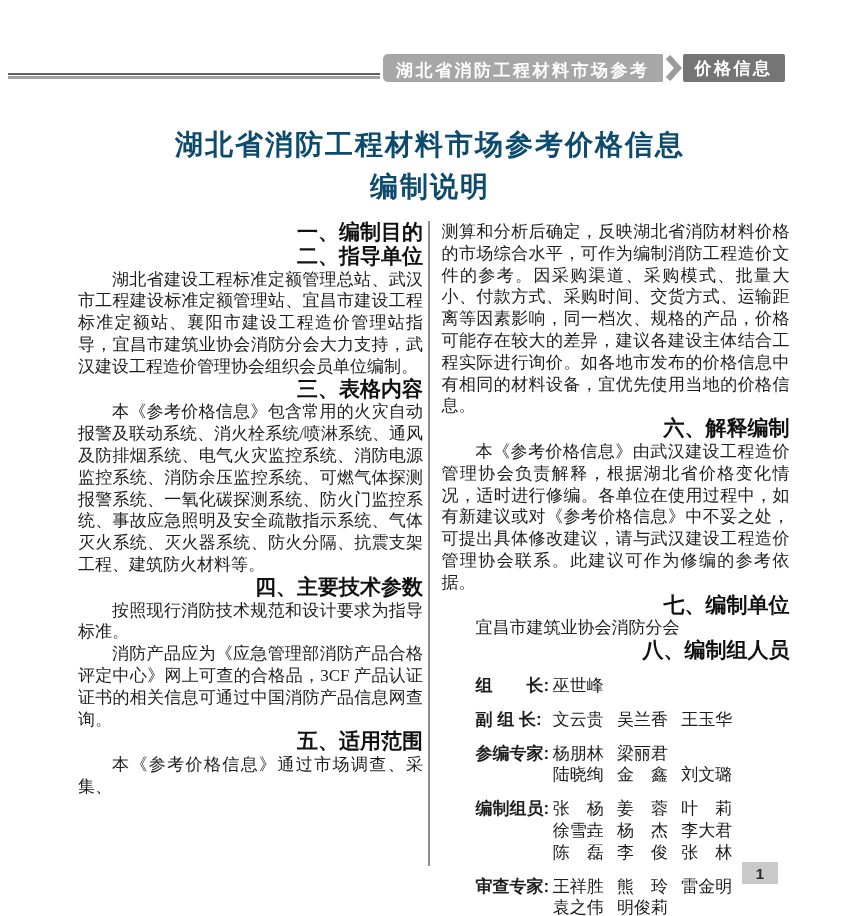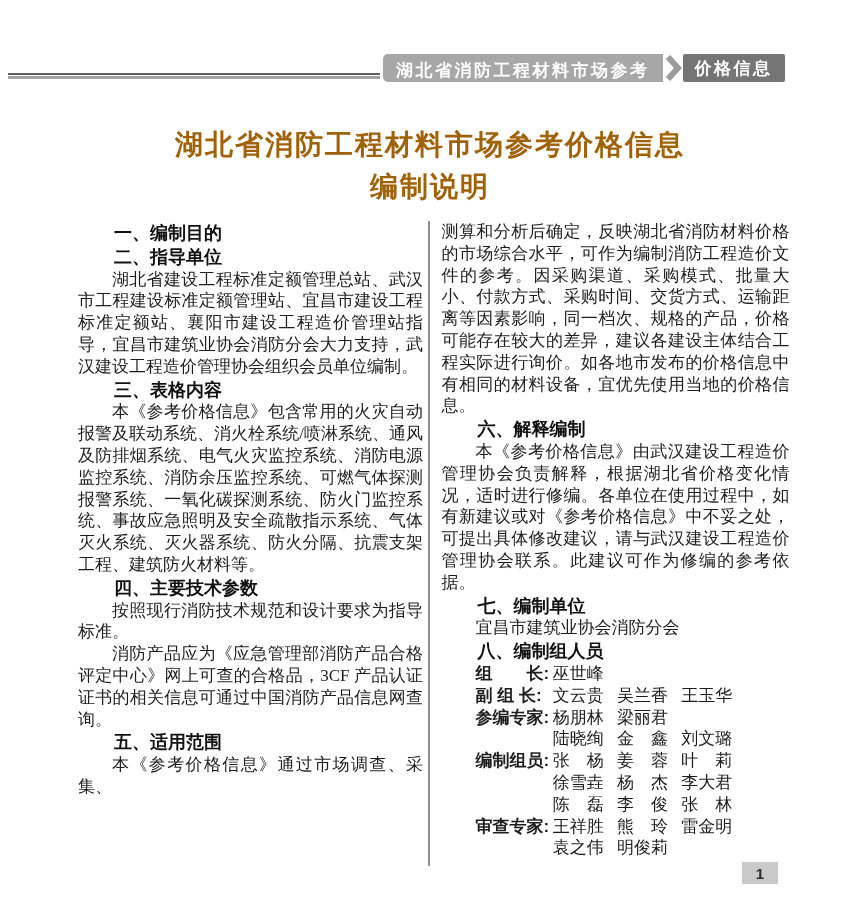--- a/index.html
+++ b/index.html
@@ -34,49 +34,50 @@
   .crumb-dark{
     background:#757575;border-radius:2px;
     padding:0 12px;letter-spacing:2.5px;
     display:flex;align-items:center;
   }
   
   .doc-title{
     position:absolute;top:124px;left:0;width:860px;
     text-align:center;font-weight:bold;
     font-size:28px;line-height:42px;letter-spacing:2px;
-    color:#a16207;
+    color:#0c4a6e;
   }
   
   .content{
     position:absolute;top:221px;left:78px;width:712px;height:645px;
     display:flex;
     font-size:17px;line-height:21.8px;
   }
   .col-left{width:345px;}
   .divider{width:1.5px;background:#8f8f8f;margin-left:5px;margin-right:12px;}
   .col-right{width:348px;}
   .content p{
     margin:0;text-indent:2em;text-align:justify;
   }
   .content p.cont{text-indent:0;}
   .content p.plain{text-align:left;}
   .content h3{
-    margin:2px 0 0 2em;font-size:18px;line-height:21.8px;
-    font-family:Liberation Serif, serif;
-    font-weight:bold;color:#111;
+    margin:2px 0 0 2em;font-size:21px;line-height:21.8px;
+    font-family:Liberation Mono, monospace;
+    font-weight:bold;color:#111;text-align:right;
   }
   
   .person-row{
     padding-left:2em;white-space:nowrap;line-height:21.8px;
   }
   .p-label{
     display:inline-block;width:4.55em;
     font-family:"Liberation Sans","DejaVu Sans",sans-serif;
     font-weight:bold;
+    margin-top:12px;
   }
   .p-name{
     display:inline-block;width:3em;margin-right:0.78em;text-align:center;
   }
   
   .pagenum{
     position:absolute;left:742px;top:862px;width:36px;height:22px;
     background:#c9c9c9;
     display:flex;align-items:center;justify-content:center;
     font-family:"Liberation Sans","DejaVu Sans",sans-serif;

